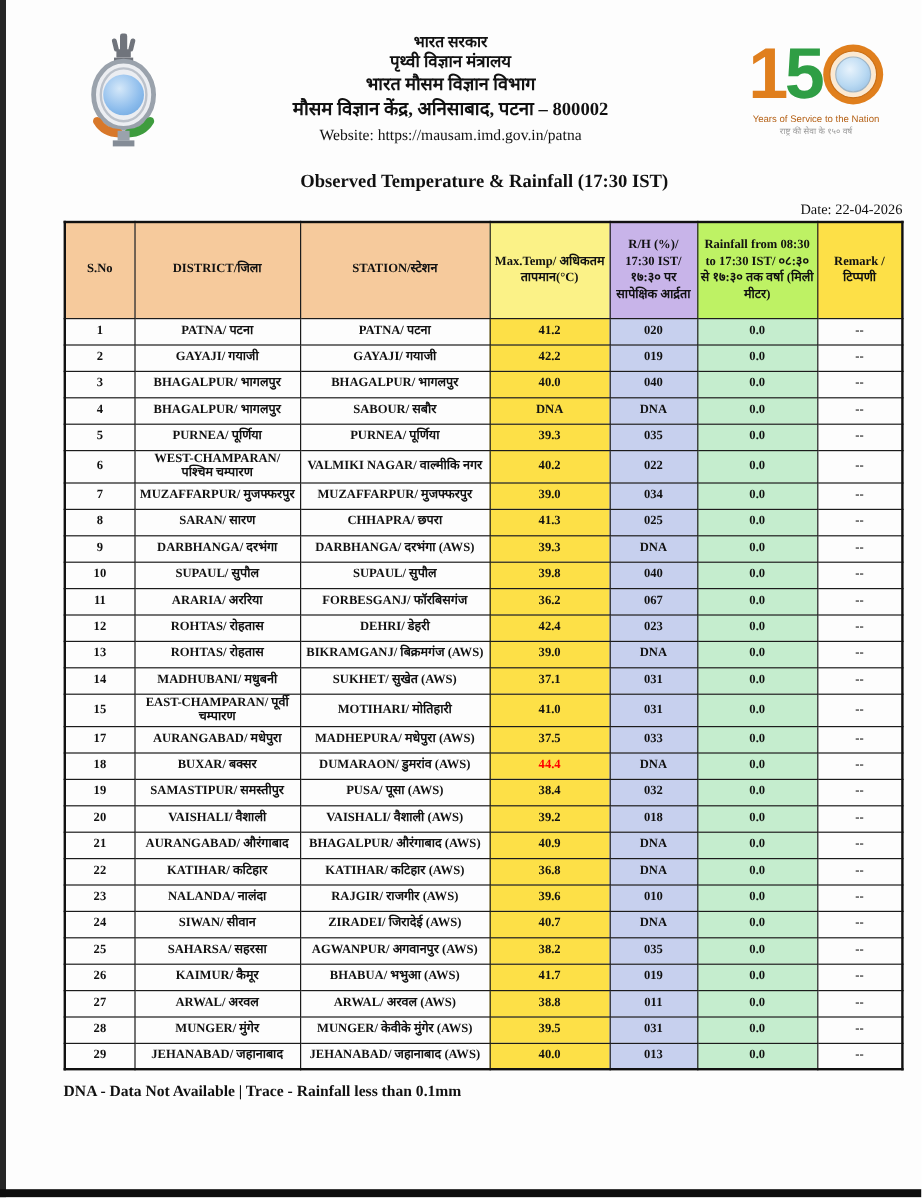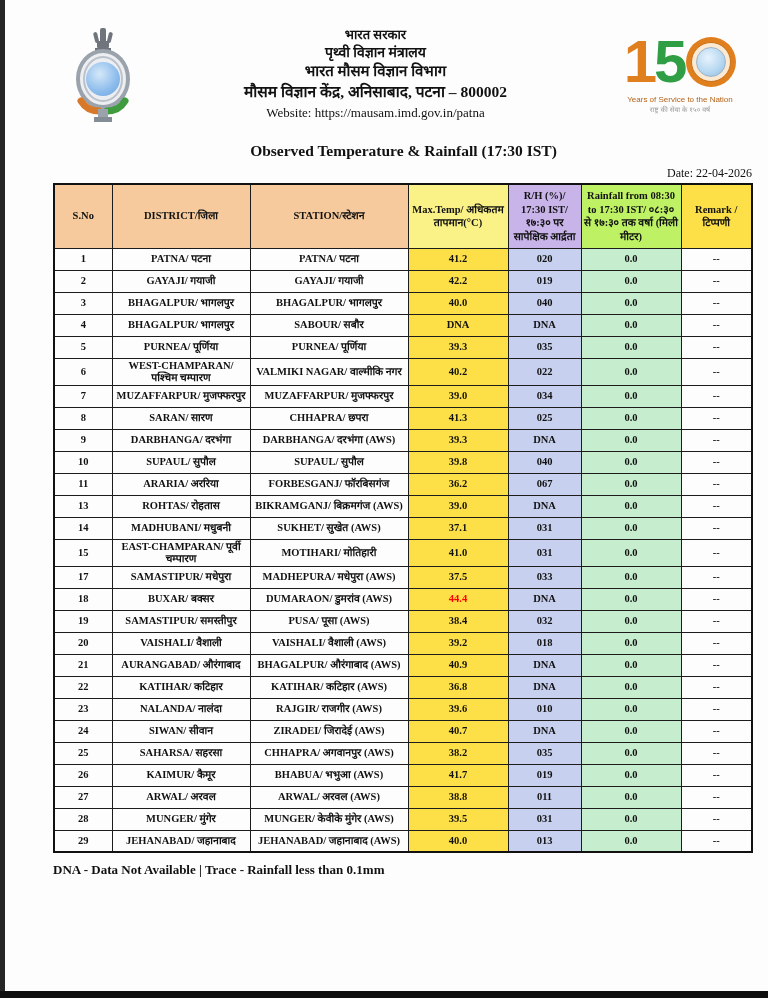--- a/index.html
+++ b/index.html
@@ -36,21 +36,21 @@
   .anniv-tagline  { font-size:8px;  color:#b56218; margin-top:3px; font-family:"Liberation Sans","DejaVu Sans",sans-serif; }
   .anniv-tagline2 { font-size:7px;  color:#9a9a9a; margin-top:1px; font-family:"Liberation Sans","DejaVu Sans",sans-serif; }
 
   
   .doc-title { text-align:center; font-size:15.5px; font-weight:bold; margin-top:12px; }
   .doc-date  { text-align:right;  font-size:12px; margin-top:6px; margin-bottom:2px; padding-right:2px; }
 
   
   table.obs { border-collapse:collapse; width:698px; table-layout:fixed; border:2px solid #111; }
   .obs th, .obs td { border:1.5px solid #1c1c1c; text-align:center; vertical-align:middle; padding:1px 2px; }
-  .obs thead th { height:64px; font-size:10.5px; font-weight:bold; line-height:1.3; }
+  .obs thead th { height:80px; font-size:10.5px; font-weight:bold; line-height:1.3; }
   .obs tbody td { height:22px; font-size:10.5px; font-weight:bold; line-height:1.15; }
 
   
   .w-sno{width:58px;} .w-district{width:138px;} .w-station{width:158px;}
   .w-temp{width:100px;} .w-rh{width:73px;} .w-rain{width:100px;} .w-remark{width:71px;}
 
   
   .h-peach   { background:#f6ca9c; }
   .h-yellow  { background:#fbf287; }
   .h-lavender{ background:#c8b4e9; }
@@ -243,20 +243,29 @@
           <tr>
             <td class="col-sno">11</td>
             <td class="col-district">ARARIA/ अररिया</td>
             <td class="col-station">FORBESGANJ/ फॉरबिसगंज</td>
             <td class="col-temp">36.2</td>
             <td class="col-rh">067</td>
             <td class="col-rain">0.0</td>
             <td class="col-remark">--</td>
           </tr>
           <tr>
+            <td class="col-sno">12</td>
+            <td class="col-district">ROHTAS/ रोहतास</td>
+            <td class="col-station">DEHRI/ डेहरी</td>
+            <td class="col-temp">42.4</td>
+            <td class="col-rh">023</td>
+            <td class="col-rain">0.0</td>
+            <td class="col-remark">--</td>
+          </tr>
+          <tr>
             <td class="col-sno">13</td>
             <td class="col-district">ROHTAS/ रोहतास</td>
             <td class="col-station">BIKRAMGANJ/ बिक्रमगंज (AWS)</td>
             <td class="col-temp">39.0</td>
             <td class="col-rh">DNA</td>
             <td class="col-rain">0.0</td>
             <td class="col-remark">--</td>
           </tr>
           <tr>
             <td class="col-sno">14</td>
@@ -271,21 +280,21 @@
             <td class="col-sno">15</td>
             <td class="col-district">EAST-CHAMPARAN/ पूर्वी चम्पारण</td>
             <td class="col-station">MOTIHARI/ मोतिहारी</td>
             <td class="col-temp">41.0</td>
             <td class="col-rh">031</td>
             <td class="col-rain">0.0</td>
             <td class="col-remark">--</td>
           </tr>
           <tr>
             <td class="col-sno">17</td>
-            <td class="col-district">SAMASTIPUR/ मधेपुरा</td>
+            <td class="col-district">AURANGABAD/ मधेपुरा</td>
             <td class="col-station">MADHEPURA/ मधेपुरा (AWS)</td>
             <td class="col-temp">37.5</td>
             <td class="col-rh">033</td>
             <td class="col-rain">0.0</td>
             <td class="col-remark">--</td>
           </tr>
           <tr>
             <td class="col-sno">18</td>
             <td class="col-district">BUXAR/ बक्सर</td>
             <td class="col-station">DUMARAON/ डुमरांव (AWS)</td>
@@ -344,21 +353,21 @@
             <td class="col-district">SIWAN/ सीवान</td>
             <td class="col-station">ZIRADEI/ जिरादेई (AWS)</td>
             <td class="col-temp">40.7</td>
             <td class="col-rh">DNA</td>
             <td class="col-rain">0.0</td>
             <td class="col-remark">--</td>
           </tr>
           <tr>
             <td class="col-sno">25</td>
             <td class="col-district">SAHARSA/ सहरसा</td>
-            <td class="col-station">CHHAPRA/ अगवानपुर (AWS)</td>
+            <td class="col-station">AGWANPUR/ अगवानपुर (AWS)</td>
             <td class="col-temp">38.2</td>
             <td class="col-rh">035</td>
             <td class="col-rain">0.0</td>
             <td class="col-remark">--</td>
           </tr>
           <tr>
             <td class="col-sno">26</td>
             <td class="col-district">KAIMUR/ कैमूर</td>
             <td class="col-station">BHABUA/ भभुआ (AWS)</td>
             <td class="col-temp">41.7</td>

